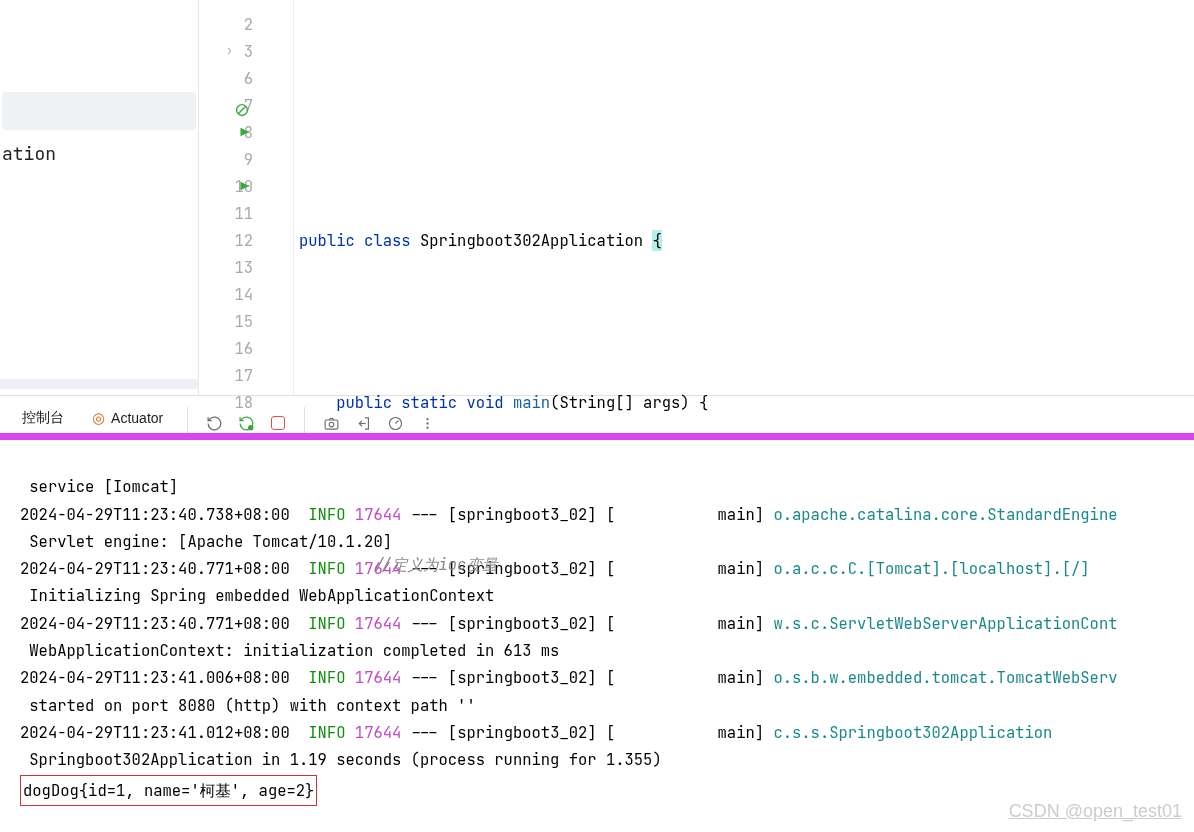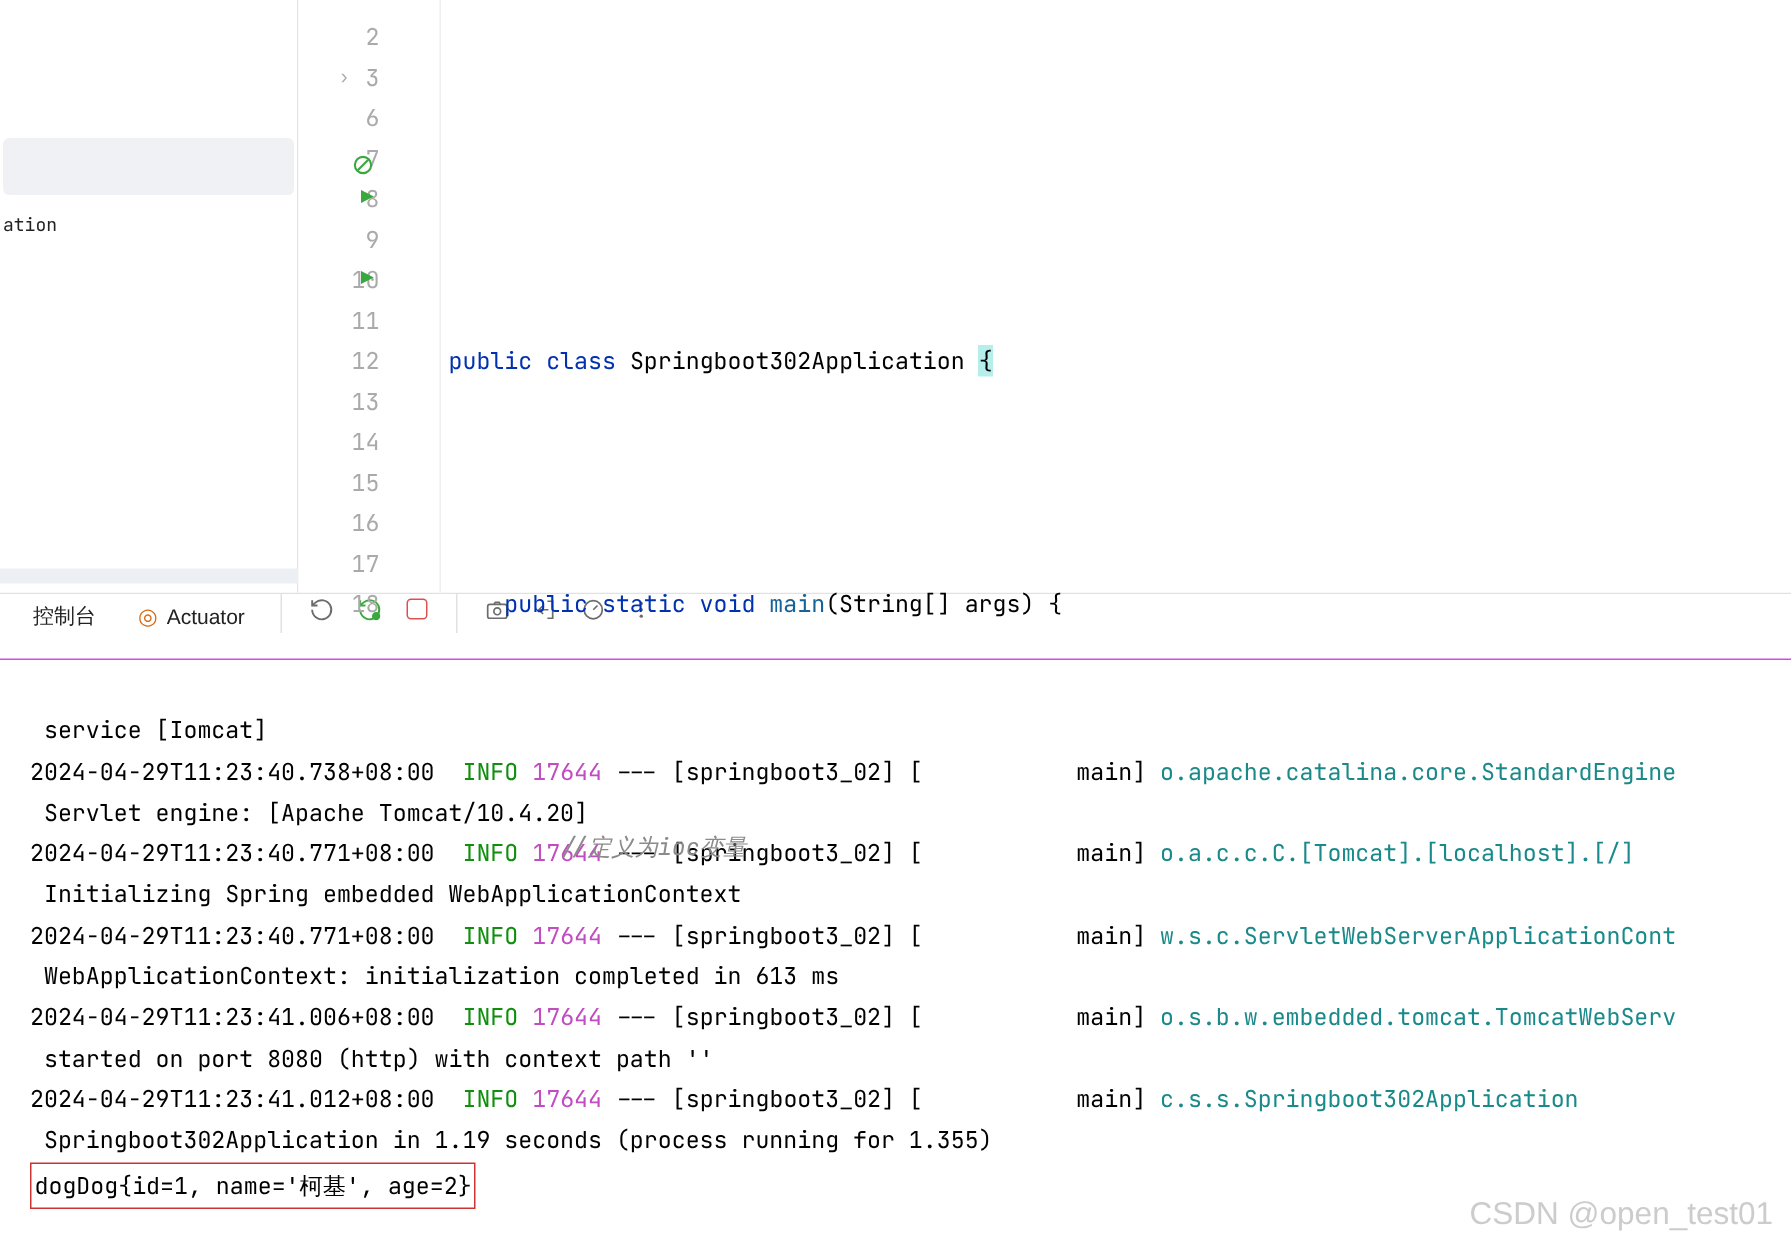--- a/index.html
+++ b/index.html
@@ -4,53 +4,53 @@
 <style>
   * { margin:0; padding:0; box-sizing:border-box; }
   body {
     font-family: "JetBrains Mono","Consolas","Monaco",monospace;
     font-size:15px; background:#fff; color:#000;
     width:1194px; height:832px; overflow:hidden; position:relative;
   }
   .editor-pane { position:relative; height:395px; display:flex; }
   .side-left { width:199px; background:#fff; border-right:1px solid #e5e5e5; }
   .side-box1 { margin:92px 2px 0 2px; height:38px; background:#eff1f4; border-radius:4px; }
-  .side-text { padding:12px 2px 4px 2px; color:#222; font-size:12px; }
+  .side-text { padding:12px 2px 4px 2px; color:#222; font-size:18px; }
   .gutter { width:95px; text-align:right; padding-right:40px; color:#aaa; font-size:15.5px;
             border-right:1px solid #eee; background:#fff; line-height:27px; padding-top:11px; user-select:none; position:relative; }
   .code { flex:1; font-size:15.5px; line-height:27px; padding-top:11px; white-space:pre; background:#fff; }
   .gutter-line { height:27px; position:relative; }
   .code-line { height:27px; padding-left:5px; }
   .kw { color:#0031b0; }
   .ann { color:#9a8b00; }
   .fn { color:#176299; }
   .cmt { color:#8b8b8b; font-style:italic; }
   .stat { color:#8a3b9e; font-style:italic; }
   .dim { color:#8b8b8b; background:#ebf0e1; padding:0 1px; }
   .cursor-hl { background:#b6eeec; }
   .side-sel { position:absolute; left:0; width:199px; top:379px; height:10px; background:#ecf0f5; }
   .hl-line { position:absolute; left:199px; right:0; top:315px; height:27px; background:#fffae3; z-index:-1; }
   .run-icon { position:absolute; right:4px; color:#3aa83f; font-size:14px; }
   .stop-badge { position:absolute; right:4px; top:6px; width:14px; height:14px; }
   .chev { position:absolute; right:20px; color:#aaa; font-size:12px; }
   .console-pane { border-top:1px solid #e1e1e1; height:437px; background:#fff; }
-  .console-tabs { display:flex; align-items:flex-start; height:44px; gap:12px; padding:0 14px;
-                  border-bottom:1px solid #d946ef; font-family:-apple-system,"Segoe UI",sans-serif; }
+  .console-tabs { display:flex; align-items:flex-end; height:44px; gap:12px; padding:0 14px;
+                  border-bottom:7px solid #d946ef; font-family:-apple-system,"Segoe UI",sans-serif; }
   .tab { padding:6px 8px; font-size:14px; color:#222; display:flex; align-items:center; gap:6px; border-radius:4px; }
   .tb-sep { width:1px; height:26px; background:#e1e1e1; margin:0 4px; }
   .tbi { width:20px; height:20px; display:flex; align-items:center; justify-content:center; color:#6c6c6c; cursor:pointer; }
   .tbi svg { width:17px; height:17px; }
   .console-body { font-family:"JetBrains Mono","Consolas",monospace; font-size:15.5px;
                   line-height:27.3px; padding:6px 0 0 20px; white-space:pre; color:#000; }
   .log-info { color:#0f8f0d; }
   .log-pid { color:#c24cc2; }
   .log-logger { color:#1a8989; }
   .boxed { border:1px solid #c33; display:inline-block; padding:1px 2px; margin-top:1px; }
   .watermark { position:absolute; right:12px; bottom:10px; color:#ccc;
-               font-family:-apple-system,"Segoe UI",sans-serif; font-size:21px; }
+               font-family:-apple-system,"Segoe UI",sans-serif; font-size:18px;text-decoration:underline; }
   .actuator-icon { color:#d86a13; font-size:15px; }
   .stop-box { width:14px; height:14px; border:1.8px solid #de4f4f; border-radius:3px; }
 </style>
 </head>
 <body>
 
 <div class="editor-pane">
   <div class="hl-line"></div>
   <div class="side-left">
     <div class="side-box1"></div>
@@ -149,21 +149,21 @@
         <svg viewBox="0 0 24 24" fill="currentColor">
           <circle cx="12" cy="6" r="1.6"></circle>
           <circle cx="12" cy="12" r="1.6"></circle>
           <circle cx="12" cy="18" r="1.6"></circle>
         </svg>
       </div>
   </div>
   <div class="console-body">
 <span> service [Iomcat]</span>
 <span>2024-04-29T11:23:40.738+08:00</span>  <span class="log-info">INFO</span> <span class="log-pid">17644</span><span> --- </span><span>[springboot3_02] [           main] </span><span class="log-logger">o.apache.catalina.core.StandardEngine</span>
-<span> Servlet engine: [Apache Tomcat/10.4.20]</span>
+<span> Servlet engine: [Apache Tomcat/10.1.20]</span>
 <span>2024-04-29T11:23:40.771+08:00</span>  <span class="log-info">INFO</span> <span class="log-pid">17644</span><span> --- </span><span>[springboot3_02] [           main] </span><span class="log-logger">o.a.c.c.C.[Tomcat].[localhost].[/]</span>
 <span> Initializing Spring embedded WebApplicationContext</span>
 <span>2024-04-29T11:23:40.771+08:00</span>  <span class="log-info">INFO</span> <span class="log-pid">17644</span><span> --- </span><span>[springboot3_02] [           main] </span><span class="log-logger">w.s.c.ServletWebServerApplicationCont</span>
 <span> WebApplicationContext: initialization completed in 613 ms</span>
 <span>2024-04-29T11:23:41.006+08:00</span>  <span class="log-info">INFO</span> <span class="log-pid">17644</span><span> --- </span><span>[springboot3_02] [           main] </span><span class="log-logger">o.s.b.w.embedded.tomcat.TomcatWebServ</span>
 <span> started on port 8080 (http) with context path ''</span>
 <span>2024-04-29T11:23:41.012+08:00</span>  <span class="log-info">INFO</span> <span class="log-pid">17644</span><span> --- </span><span>[springboot3_02] [           main] </span><span class="log-logger">c.s.s.Springboot302Application</span>
 <span> Springboot302Application in 1.19 seconds (process running for 1.355)</span>
 <span class="boxed">dogDog{id=1, name='柯基', age=2}</span>
   </div>

